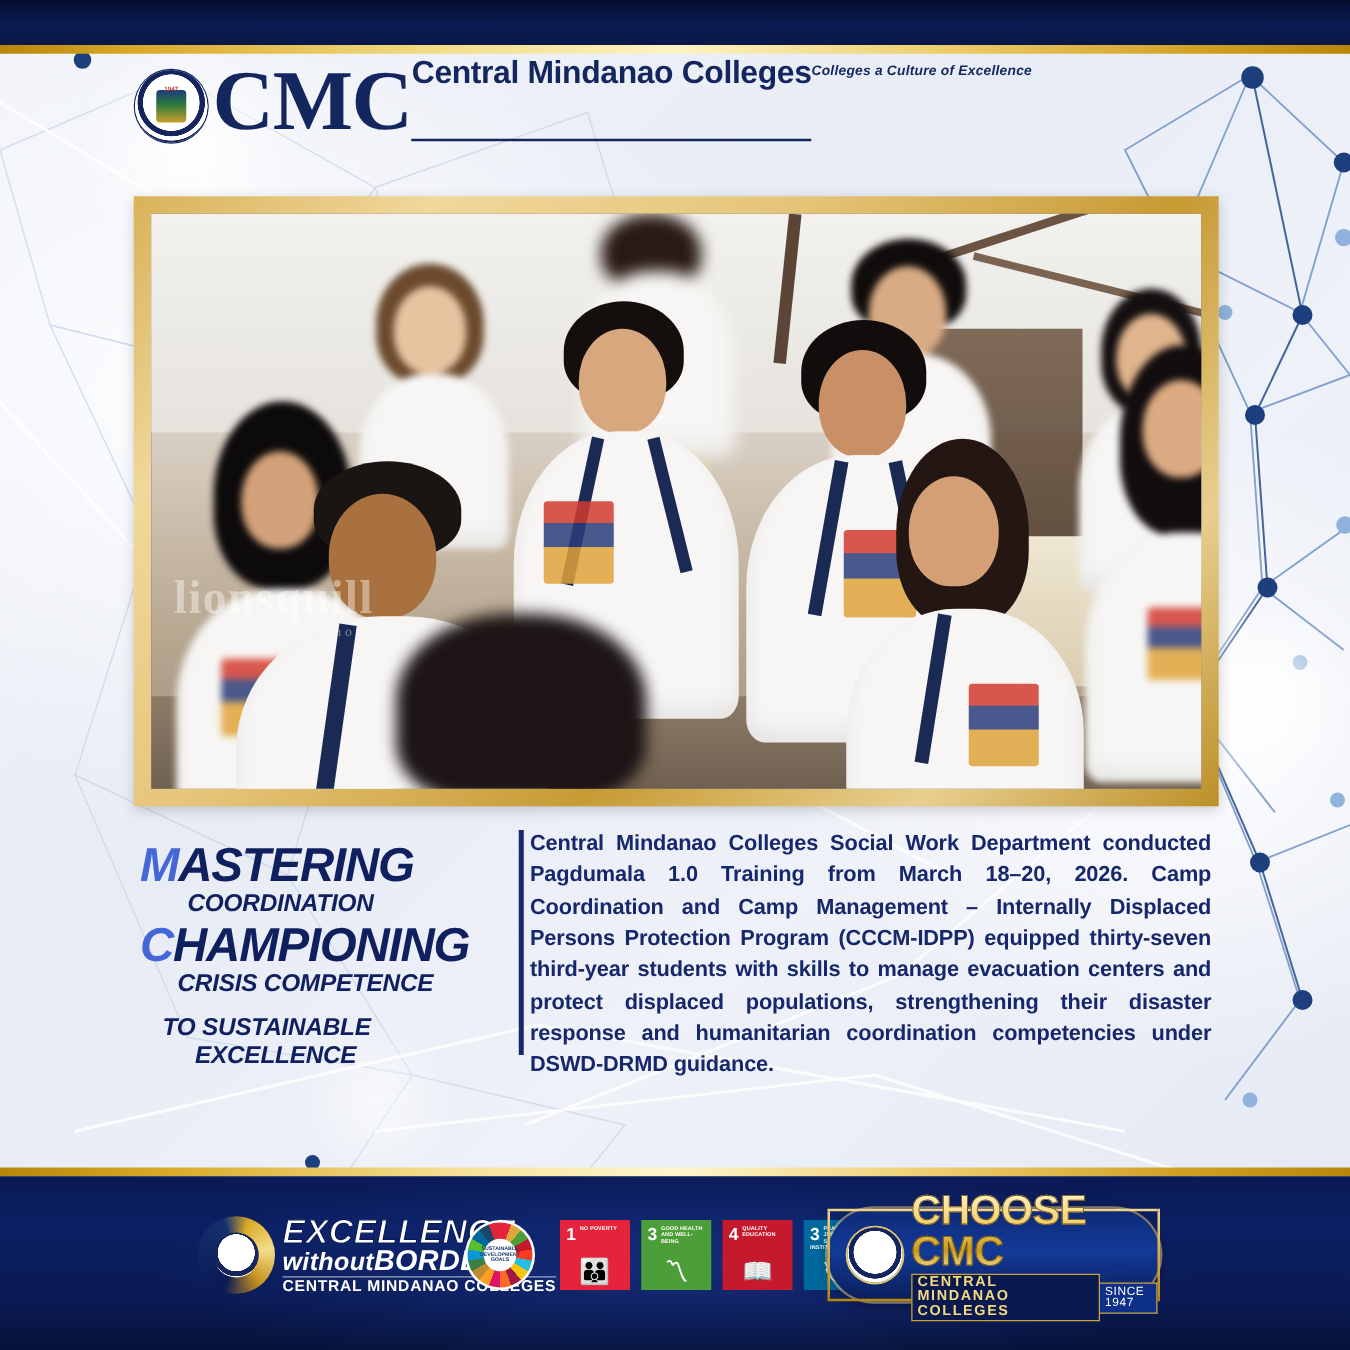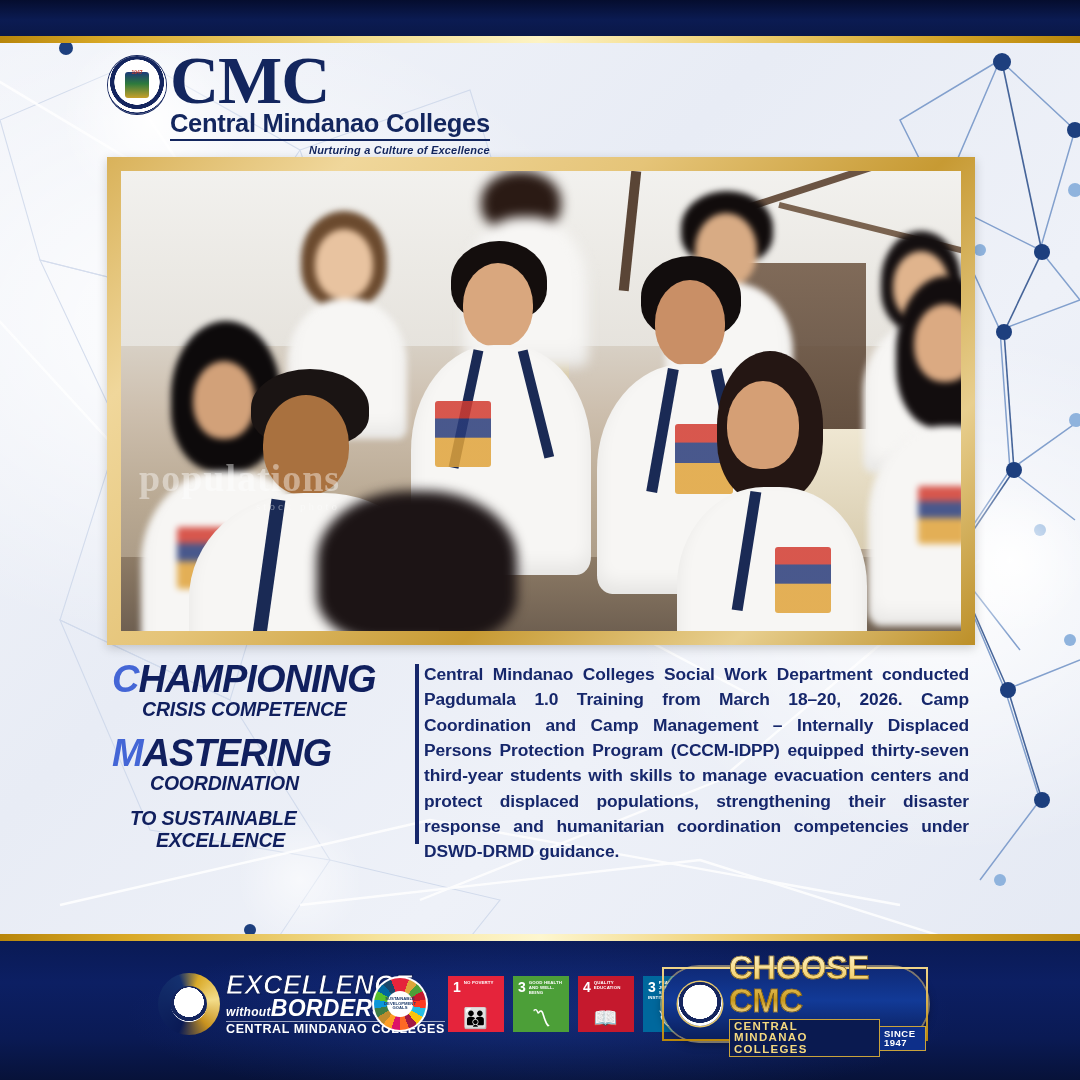--- a/index.html
+++ b/index.html
@@ -34,21 +34,21 @@
     background:radial-gradient(ellipse 55% 90% at 50% 55%, rgba(40,80,190,.28), rgba(0,0,0,0) 70%);}
 
   
   .logo-wrap{position:absolute;left:108px;top:48px;display:flex;align-items:flex-start;}
   .seal{width:58px;height:58px;border-radius:50%;margin-top:8px;margin-right:4px;position:relative;
     background:radial-gradient(circle at 50% 45%,#fff 0%,#fff 52%,#14255e 53%,#14255e 62%,#fff 63%,#fff 70%,#14255e 71%,#14255e 100%);
     box-shadow:0 0 0 1px #14255e;}
   .seal::after{content:"";position:absolute;left:17px;top:16px;width:24px;height:26px;border-radius:3px;
     background:linear-gradient(180deg,#1b3a7a 0%,#2d7a3d 45%,#c8a02a 100%);}
   .seal-year{position:absolute;left:0;right:0;top:13px;text-align:center;font-size:5px;color:#c0392b;font-weight:bold;z-index:2;}
-  .logo-text{display:flex;flex-direction:column;}
+  .logo-text{display:flex;flex-direction:row;}
   .cmc-big{font-family:"Liberation Serif",serif;font-weight:bold;font-size:68px;line-height:.95;color:#13265e;letter-spacing:-1px;}
   .cmc-sub{font-size:25.5px;font-weight:bold;color:#13265e;letter-spacing:-.3px;line-height:1.1;
     border-bottom:2px solid #13265e;padding-bottom:2px;margin-top:-4px;}
   .cmc-tag{font-size:11px;font-style:italic;font-weight:bold;color:#13265e;text-align:right;margin-top:3px;letter-spacing:.2px;}
 
   
   .photo-frame{position:absolute;left:107px;top:157px;width:868px;height:488px;
     background:linear-gradient(135deg,#d9b25a 0%,#f0d79b 18%,#e5c478 40%,#c79a33 62%,#e8cf8f 82%,#bc8f28 100%);
     padding:14px;box-sizing:border-box;box-shadow:0 3px 10px rgba(0,0,0,.18);}
   .photo{position:relative;width:100%;height:100%;overflow:hidden;background:#6f6a62;}
@@ -98,21 +98,21 @@
   .cta::before{content:"";position:absolute;left:-9px;top:192px;width:4px;height:70px;background:#16276b;}
   .ewb{position:absolute;left:158px;top:972px;display:flex;align-items:center;}
   .ewb-mark{width:62px;height:62px;border-radius:50%;position:relative;
     background:conic-gradient(from 200deg,#0a1a55 0deg,#14306e 140deg,#d9a927 180deg,#f3dd8a 240deg,#c8921f 300deg,#0a1a55 360deg);}
   .ewb-mark::after{content:"";position:absolute;left:13px;top:13px;width:36px;height:36px;border-radius:50%;
     background:radial-gradient(circle at 50% 45%,#fff 0%,#fff 55%,#14255e 56%,#14255e 70%,#fff 71%,#fff 100%);}
   .ewb-txt{margin-left:6px;display:flex;flex-direction:column;line-height:1;}
   .ewb-l1{font-size:27px;font-weight:bold;font-style:italic;color:#fff;letter-spacing:.5px;
     -webkit-text-stroke:1px #0a1a55;}
   .ewb-l2{font-size:23px;font-weight:bold;font-style:italic;color:#fff;margin-top:-2px;letter-spacing:.3px;}
-  .ewb-l2 .wo{font-size:12px;}
+  .ewb-l2 .wo{font-size:20px;}
   .ewb-l3{font-size:12.5px;font-weight:bold;color:#fff;letter-spacing:.6px;margin-top:1px;
     border-top:1px solid rgba(255,255,255,.6);padding-top:1px;}
 
   .sdg-wheel{position:absolute;left:372px;top:976px;width:56px;height:56px;border-radius:50%;background:#fff;
     display:flex;align-items:center;justify-content:center;}
   .sdg-wheel .ring{width:52px;height:52px;border-radius:50%;
     background:conic-gradient(#e5243b 0 5.55%,#dda63a 0 11.1%,#4c9f38 0 16.65%,#c5192d 0 22.2%,#ff3a21 0 27.75%,#26bde2 0 33.3%,#fcc30b 0 38.85%,#a21942 0 44.4%,#fd6925 0 49.95%,#dd1367 0 55.5%,#fd9d24 0 61.05%,#bf8b2e 0 66.6%,#3f7e44 0 72.15%,#0a97d9 0 77.7%,#56c02b 0 83.25%,#00689d 0 88.8%,#19486a 0 94.35%,#e5243b 0 100%);
     display:flex;align-items:center;justify-content:center;}
   .sdg-wheel .hole{width:26px;height:26px;border-radius:50%;background:#fff;display:flex;align-items:center;justify-content:center;
     font-size:4.2px;font-weight:bold;color:#1b3a6b;text-align:center;line-height:1.05;}
@@ -136,21 +136,21 @@
     background:radial-gradient(circle at 50% 45%,#fff 0%,#fff 52%,#14255e 53%,#14255e 64%,#fff 65%,#fff 100%);
     box-shadow:0 0 0 1.5px #e8c86a;}
   .choose-txt{display:flex;flex-direction:column;line-height:1;}
   .choose-l1{font-size:33px;font-weight:bold;letter-spacing:-.5px;
     background:linear-gradient(180deg,#fff6cc 0%,#f4d271 40%,#c99a1e 75%,#f3e0a0 100%);
     -webkit-background-clip:text;background-clip:text;color:transparent;
     -webkit-text-stroke:.7px #6b4e12;}
   .choose-l2{display:flex;align-items:center;margin-top:2px;}
   .choose-l2 .a{font-size:11.5px;font-weight:bold;letter-spacing:1.3px;color:#f5d97f;
     background:#0a1a50;padding:1px 4px;border:1px solid #c9a33c;}
-  .choose-l2 .b{font-size:9.5px;font-weight:bold;letter-spacing:.5px;color:#fff;
+  .choose-l2 .b{font-size:9.5px;font-weight:normal;letter-spacing:.5px;color:#fff;
     background:#0d2f8a;padding:2px 4px;border:1px solid #c9a33c;border-left:none;}
 </style>
 </head>
 <body>
 
 <div id="poster">
 
   <div class="bg-base"></div>
 
   <svg class="bg-net" viewBox="0 0 1080 1080" preserveAspectRatio="none">
@@ -217,21 +217,21 @@
   <div class="band-top"></div>
   <div class="band-top-gold"></div>
 
   <div class="logo-wrap">
     <div class="seal">
       <span class="seal-year">1947</span>
     </div>
     <div class="logo-text">
       <div class="cmc-big">CMC</div>
       <div class="cmc-sub">Central Mindanao Colleges</div>
-      <div class="cmc-tag">Nurturing a Culture of Excellence</div>
+      <div class="cmc-tag">Colleges a Culture of Excellence</div>
     </div>
   </div>
 
   <div class="photo-frame">
     <div class="photo">
       <div class="ph-wall"></div>
         <div class="ph-wall2"></div>
       <div class="ph-beamA"></div>
         <div class="ph-beamB"></div>
         <div class="ph-beamC"></div>
@@ -300,34 +300,34 @@
         <div class="hair" style="left:0;top:0;width:100px;height:152px;background:#120d0e;"></div>
         <div class="head" style="left:18px;top:28px;width:62px;height:78px;background:#dbaa82;"></div>
         <div class="body-sh" style="left:-28px;top:150px;width:162px;height:200px;"></div>
         <div class="tshirt-print" style="left:22px;top:210px;width:48px;height:58px;"></div>
       </div>
       <div class="person blur2" style="left:196px;top:320px;">
         <div class="hair" style="left:0;top:0;width:200px;height:150px;background:#1c1415;border-radius:46% 46% 30% 30%;"></div>
       </div>
 
       <div class="watermark">
-        <span>populations</span>
+        <span>lionsquill</span>
         <small>stock photo</small>
       </div>
     </div>
   </div>
 
   <div class="headline">
+    <div class="hl-row hl-r2">
+      <div class="hl-main"><span class="cap">M</span><span>ASTERING</span></div>
+      <div class="hl-sub">COORDINATION</div>
+    </div>
     <div class="hl-row hl-r1">
       <div class="hl-main"><span class="cap">C</span><span>HAMPIONING</span></div>
       <div class="hl-sub">CRISIS COMPETENCE</div>
-    </div>
-    <div class="hl-row hl-r2">
-      <div class="hl-main"><span class="cap">M</span><span>ASTERING</span></div>
-      <div class="hl-sub">COORDINATION</div>
     </div>
     <div class="hl-row hl-r3">
       <div class="hl-sub">TO SUSTAINABLE</div>
       <div class="hl-sub hl-sub2">EXCELLENCE</div>
     </div>
   </div>
 
   <div class="bodycol">
     <div class="body-text">Central Mindanao Colleges Social Work Department conducted Pagdumala 1.0 Training from March 18–20, 2026. Camp Coordination and Camp Management – Internally Displaced Persons Protection Program (CCCM-IDPP) equipped thirty-seven third-year students with skills to manage evacuation centers and protect displaced populations, strengthening their disaster response and humanitarian coordination competencies under DSWD-DRMD guidance.</div>
   </div>

